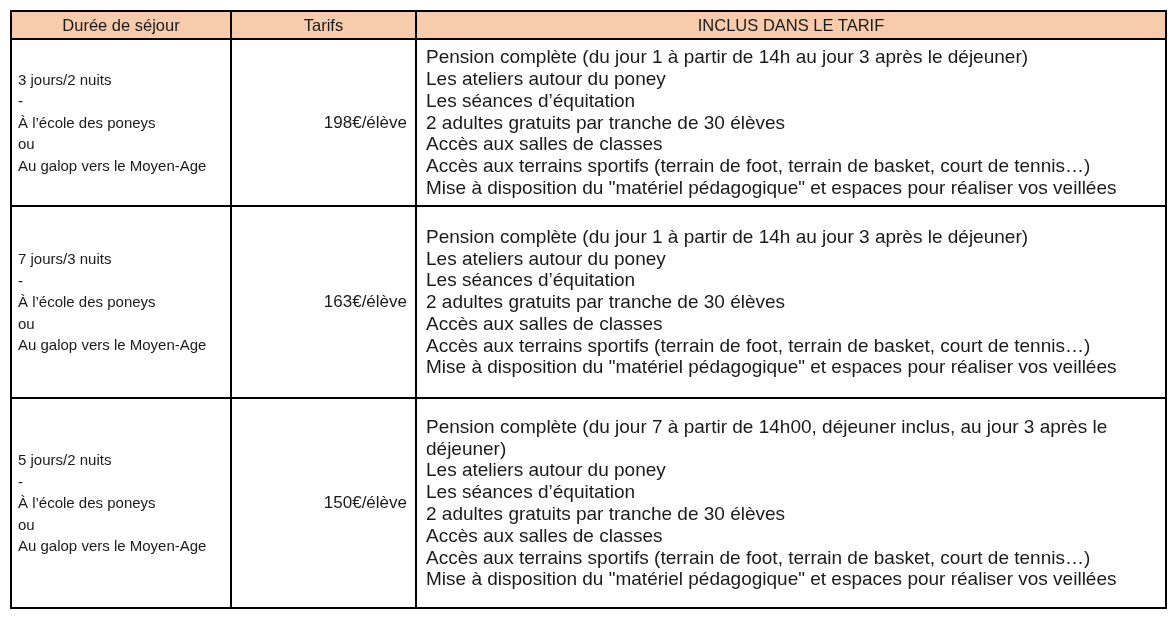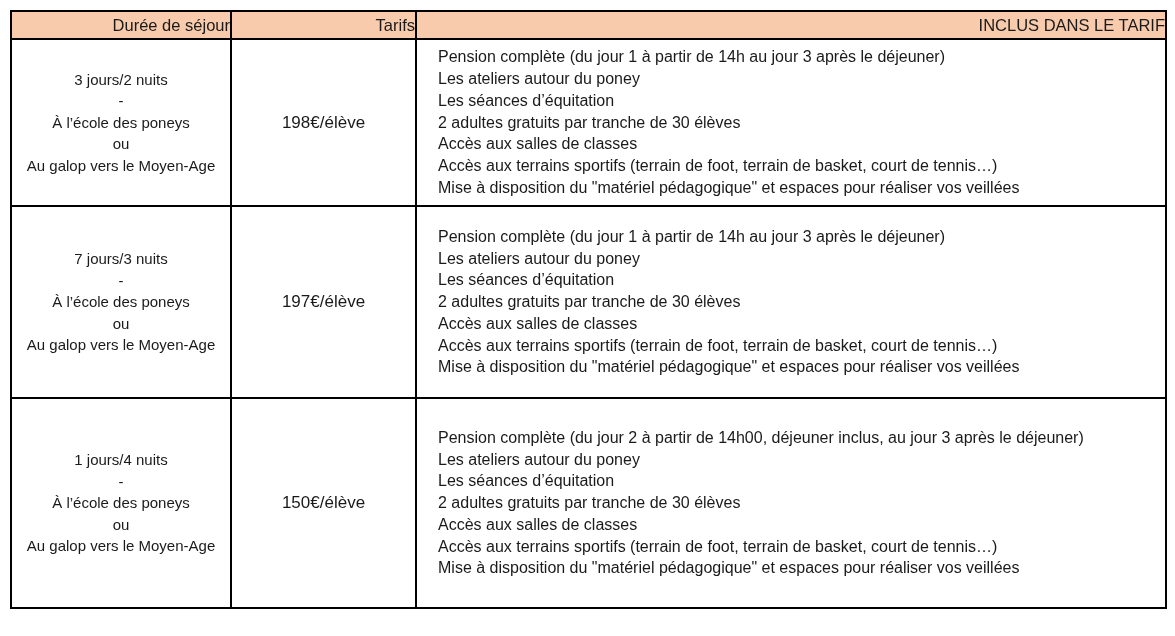--- a/index.html
+++ b/index.html
@@ -26,43 +26,42 @@
     border: 2px solid #000000;
     box-sizing: border-box;
     vertical-align: middle;
     overflow: hidden;
   }
   thead th {
     background: var(--header-bg, #F8CBAD);
     height: 28px;
     font-weight: 400;
     font-size: 16.5px;
-    text-align: right;
+    text-align: center;
     padding: 0;
   }
   tbody tr:nth-of-type(1) td { height: 167px; }
   tbody tr:nth-of-type(2) td { height: 192px; }
   tbody tr:nth-of-type(3) td { height: 210px; }
   td.duration-cell {
-    text-align: center;
     font-size: 15px;
     line-height: 21.5px;
-    padding: 0 0;
+    padding: 0 6px;
     border-radius: 30px;
   }
   td.tarif-cell {
-    text-align: center;
+    text-align: right;
     font-size: 17px;
     padding: 8px;
   }
   td.included-cell {
     text-align: left;
-    font-size: 16px;
+    font-size: 19px;
     line-height: 21.8px;
-    padding: 0 10px 0 21px;
+    padding: 0 10px 0 9px;
   }
 </style>
 </head>
 <body>
 
 <div class="page">
   <table class="tarif-table">
     <colgroup>
       <col style="width:220px">
       <col style="width:185px">
@@ -107,51 +106,51 @@
           <td class="duration-cell">
             <div>
               <div>7 jours/3 nuits</div>
               <div>-</div>
               <div>À l’école des poneys</div>
               <div>ou</div>
               <div>Au galop vers le Moyen-Age</div>
             </div>
           </td>
           <td class="tarif-cell">
-            <span>197€/élève</span>
+            <span>163€/élève</span>
           </td>
           <td class="included-cell">
             <div>
               <div>Pension complète (du jour 1 à partir de 14h au jour 3 après le déjeuner)</div>
               <div>Les ateliers autour du poney</div>
               <div>Les séances d’équitation</div>
               <div>2 adultes gratuits par tranche de 30 élèves</div>
               <div>Accès aux salles de classes</div>
               <div>Accès aux terrains sportifs (terrain de foot, terrain de basket, court de tennis…)</div>
               <div>Mise à disposition du "matériel pédagogique" et espaces pour réaliser vos veillées</div>
             </div>
           </td>
         </tr>
 
         <tr>
           <td class="duration-cell">
             <div>
-              <div>1 jours/4 nuits</div>
+              <div>5 jours/2 nuits</div>
               <div>-</div>
               <div>À l’école des poneys</div>
               <div>ou</div>
               <div>Au galop vers le Moyen-Age</div>
             </div>
           </td>
           <td class="tarif-cell">
             <span>150€/élève</span>
           </td>
           <td class="included-cell">
             <div>
-              <div>Pension complète (du jour 2 à partir de 14h00, déjeuner inclus, au jour 3 après le déjeuner)</div>
+              <div>Pension complète (du jour 7 à partir de 14h00, déjeuner inclus, au jour 3 après le déjeuner)</div>
               <div>Les ateliers autour du poney</div>
               <div>Les séances d’équitation</div>
               <div>2 adultes gratuits par tranche de 30 élèves</div>
               <div>Accès aux salles de classes</div>
               <div>Accès aux terrains sportifs (terrain de foot, terrain de basket, court de tennis…)</div>
               <div>Mise à disposition du "matériel pédagogique" et espaces pour réaliser vos veillées</div>
             </div>
           </td>
         </tr>
       </tbody>

